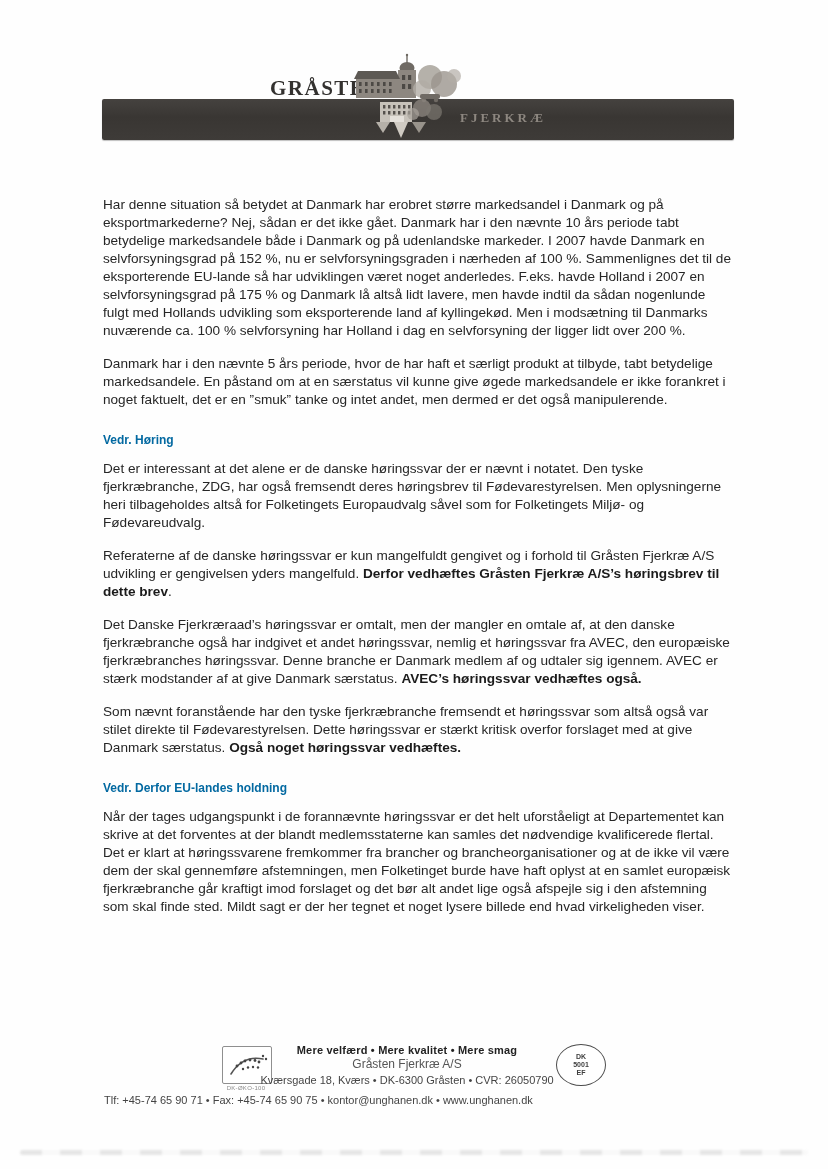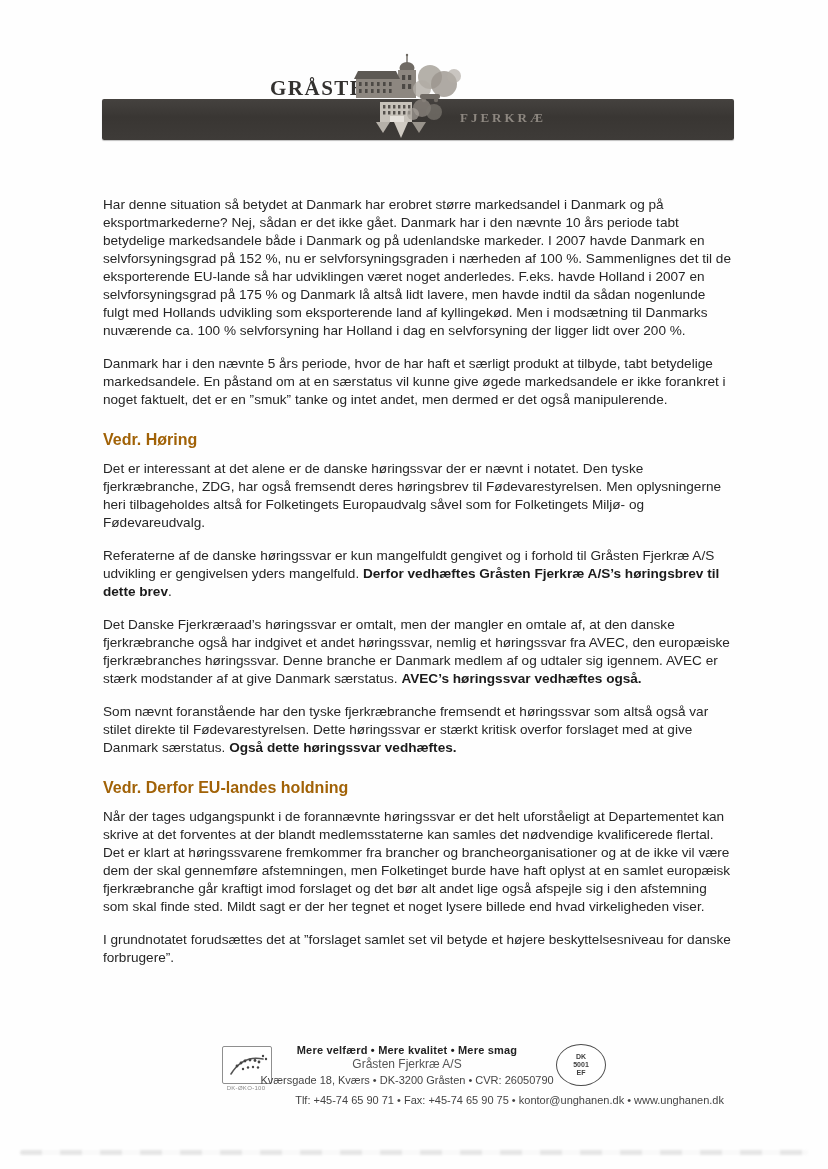--- a/index.html
+++ b/index.html
@@ -31,35 +31,35 @@
 
   
   .letter{
     position:absolute;left:103px;top:176px;width:628px;
     font-size:13.6px;line-height:18px;color:#262626;
     text-align:left;
     margin-top:20px;
   }
   .letter p{margin:0 0 15px 0;}
   .letter h2{
-    margin:22px 0 11px 0;font-size:16px;line-height:18px;color:#a16207;
+    margin:22px 0 11px 0;font-size:12px;line-height:18px;color:#0369a1;
     font-weight:bold;
   }
   .letter strong{font-weight:bold;color:#1b1b1b;}
 
   
   .footer{position:absolute;left:0;top:1044px;width:828px;height:70px;}
   .footer-center{
     position:absolute;left:247px;top:0;width:320px;text-align:center;color:#3c3c3c;
   }
   .footer-tagline{font-size:11px;font-weight:bold;color:#222;letter-spacing:.2px;}
   .footer-company{font-size:12px;color:#555;margin-top:1px;}
   .footer-address{font-size:11px;color:#444;margin-top:3px;}
   .footer-contact{
-    position:absolute;left:104px;top:50px;width:620px;text-align:right;
+    position:absolute;left:104px;top:50px;width:620px;text-align:left;
     font-size:11px;color:#444;
   }
   .eco-box{
     position:absolute;left:222px;top:2px;width:48px;height:36px;
     border:1px solid #8f8f8f;background:#fff;border-radius:2px;
   }
   .eco-caption{
     position:absolute;left:218px;top:41px;width:56px;text-align:center;
     font-size:6px;color:#8a8a8a;letter-spacing:.3px;
   }
@@ -158,27 +158,26 @@
 
     <h2>Vedr. Høring</h2>
     <p>Det er interessant at det alene er de danske høringssvar der er nævnt i notatet. Den tyske fjerkræbranche, ZDG, har også fremsendt deres høringsbrev til Fødevarestyrelsen. Men oplysningerne heri tilbageholdes altså for Folketingets Europaudvalg såvel som for Folketingets Miljø- og Fødevareudvalg.</p>
     <p>
       <span>Referaterne af de danske høringssvar er kun mangelfuldt gengivet og i forhold til Gråsten Fjerkræ A/S udvikling er gengivelsen yders mangelfuld. </span><strong>Derfor vedhæftes Gråsten Fjerkræ A/S’s høringsbrev til dette brev</strong><span>.</span>
     </p>
     <p>
       <span>Det Danske Fjerkræraad’s høringssvar er omtalt, men der mangler en omtale af, at den danske fjerkræbranche også har indgivet et andet høringssvar, nemlig et høringssvar fra AVEC, den europæiske fjerkræbranches høringssvar. Denne branche er Danmark medlem af og udtaler sig igennem. AVEC er stærk modstander af at give Danmark særstatus. </span><strong>AVEC’s høringssvar vedhæftes også.</strong>
     </p>
     <p>
-      <span>Som nævnt foranstående har den tyske fjerkræbranche fremsendt et høringssvar som altså også var stilet direkte til Fødevarestyrelsen. Dette høringssvar er stærkt kritisk overfor forslaget med at give Danmark særstatus. </span><strong>Også dette høringssvar vedhæftes.</strong>
+      <span>Som nævnt foranstående har den tyske fjerkræbranche fremsendt et høringssvar som altså også var stilet direkte til Fødevarestyrelsen. Dette høringssvar er stærkt kritisk overfor forslaget med at give Danmark særstatus. </span><strong>Også noget høringssvar vedhæftes.</strong>
     </p>
 
     <h2>Vedr. Derfor EU-landes holdning</h2>
     <p>Når der tages udgangspunkt i de forannævnte høringssvar er det helt uforståeligt at Departementet kan skrive at det forventes at der blandt medlemsstaterne kan samles det nødvendige kvalificerede flertal. Det er klart at høringssvarene fremkommer fra brancher og brancheorganisationer og at de ikke vil være dem der skal gennemføre afstemningen, men Folketinget burde have haft oplyst at en samlet europæisk fjerkræbranche går kraftigt imod forslaget og det bør alt andet lige også afspejle sig i den afstemning som skal finde sted. Mildt sagt er der her tegnet et noget lysere billede end hvad virkeligheden viser.</p>
 
-    <p>I grundnotatet forudsættes det at ”forslaget samlet set vil betyde et højere beskyttelsesniveau for danske forbrugere”.</p>
   </div>
 
   <div class="footer">
 
     <div class="eco-box">
       <svg viewBox="0 0 48 36" width="48" height="36" aria-hidden="true">
         <path d="M8,27 Q20,8 40,12" fill="none" stroke="#555" stroke-width="1.6" stroke-linecap="round"></path>
         <g fill="#444">
           <circle cx="14" cy="19" r="1.4"></circle>
             <circle cx="18" cy="16" r="1.4"></circle>
@@ -193,21 +192,21 @@
           <circle cx="40" cy="9" r="1.2"></circle>
             <circle cx="43" cy="12" r="1.2"></circle>
         </g>
       </svg>
     </div>
     <div class="eco-caption">DK-ØKO-100</div>
 
     <div class="footer-center">
       <div class="footer-tagline">Mere velfærd • Mere kvalitet • Mere smag</div>
       <div class="footer-company">Gråsten Fjerkræ A/S</div>
-      <div class="footer-address">Kværsgade 18, Kværs • DK-3200 Gråsten • CVR: 26050790</div>
+      <div class="footer-address">Kværsgade 18, Kværs • DK-6300 Gråsten • CVR: 26050790</div>
     </div>
     <div class="footer-contact">Tlf: +45-74 65 90 71 • Fax: +45-74 65 90 75 • kontor@unghanen.dk • www.unghanen.dk</div>
 
     <div class="oval-badge">
       <span>DK</span>
       <span>5001</span>
       <span>EF</span>
     </div>
   </div>
 

